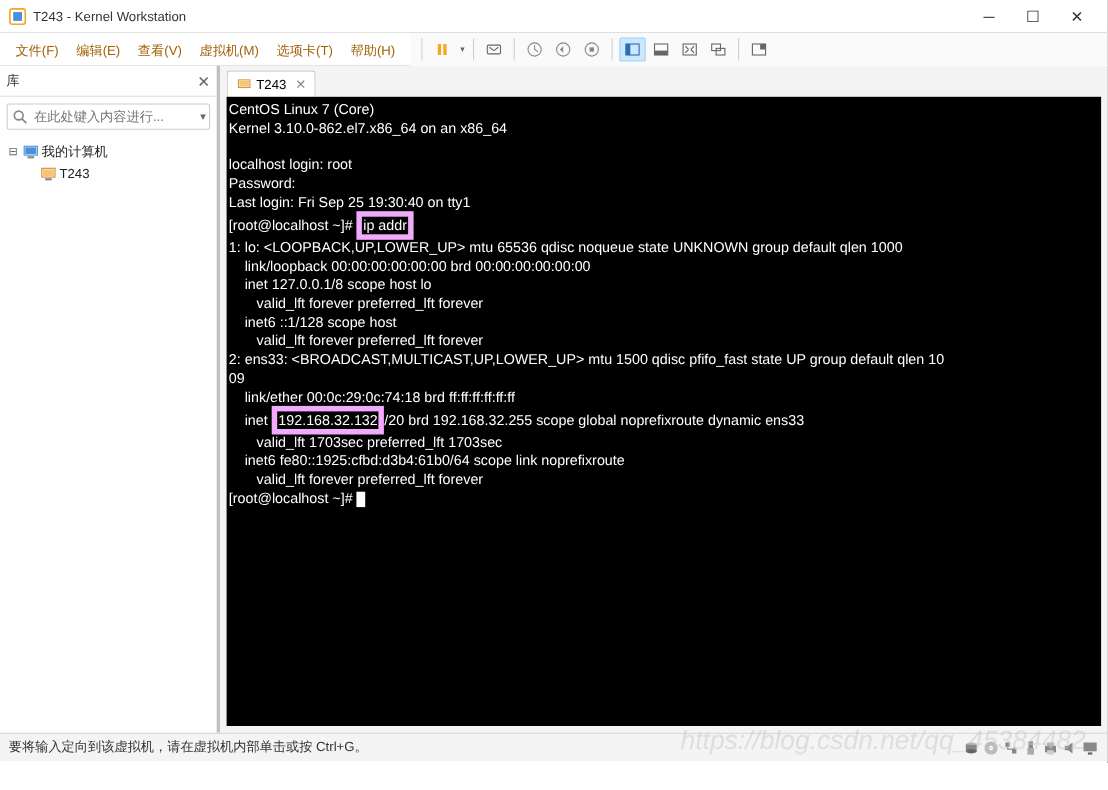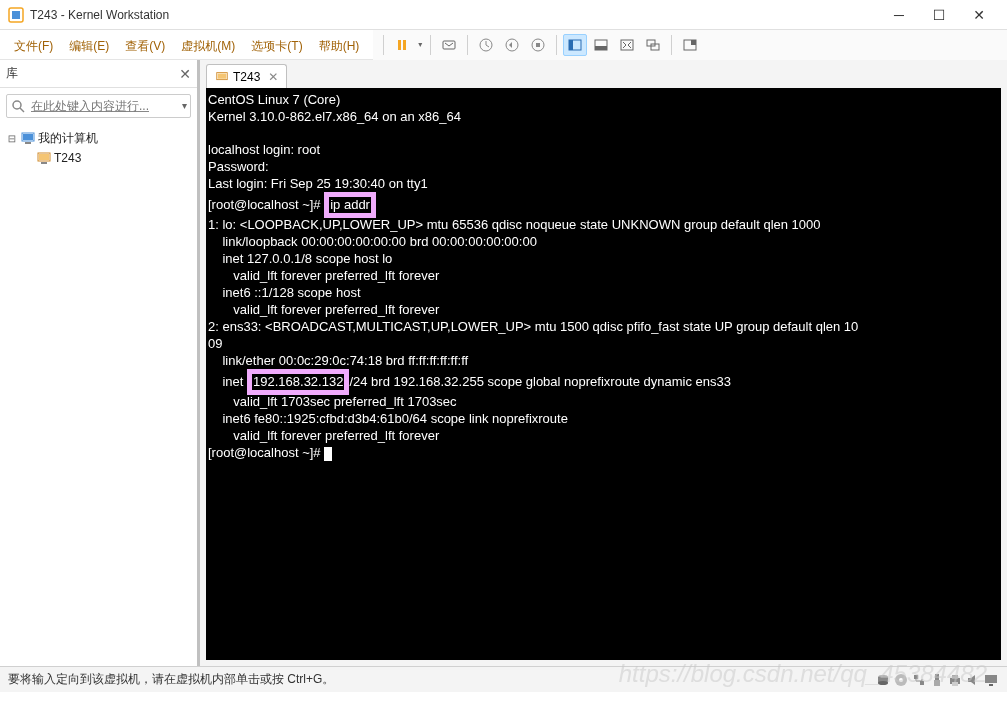--- a/index.html
+++ b/index.html
@@ -19,21 +19,21 @@
 .toolbar .tbtn { width: 24px; height: 22px; display: flex; align-items: center; justify-content: center; cursor: pointer; border: 1px solid transparent; border-radius: 2px; }
 .toolbar .tbtn.active { background: #cce8ff; border-color: #99d1ff; }
 .toolbar .tbtn svg { width: 16px; height: 16px; }
 .toolbar .drop { width: 8px; display:flex; align-items:center; justify-content:center; color:#666; font-size:8px; }
 
 .main { display: flex; height: 606px; }
 .sidebar { width: 200px; border-right: 3px solid #c0c0c0; display: flex; flex-direction: column; background: #fff; }
 .sidebar .hdr { height: 28px; display: flex; align-items: center; justify-content: space-between; padding: 0 6px; font-size: 12px; color: #333; border-bottom: 1px solid #e0e0e0; }
 .sidebar .hdr .close-x { cursor: pointer; font-size: 14px; color: #666; }
 .sidebar .search { margin: 6px; position: relative; }
-.sidebar .search input { width: 100%; height: 24px; padding: 2px 20px 2px 24px; font-size: 12px; border: 1px solid #ccc; border-radius: 2px; color: #888; text-decoration: underline; }
+.sidebar .search input { width: 100%; height: 24px; padding: 2px 20px 2px 24px; font-size: 12px; border: 1px solid #ccc; border-radius: 2px; color: #888; }
 .sidebar .search .mag { position: absolute; left: 4px; top: 4px; width: 16px; height: 16px; }
 .sidebar .search .dd { position: absolute; right: 4px; top: 6px; font-size: 10px; color: #666; }
 .sidebar .tree { flex: 1; padding: 4px 2px; font-size: 12px; color: #222; overflow: auto; }
 .tree-row { display: flex; align-items: center; height: 20px; padding-left: 4px; cursor: pointer; white-space: nowrap; }
 .tree-row .twisty { width: 12px; text-align: center; font-size: 10px; color: #666; }
 .tree-row .ticon { width: 16px; height: 16px; margin: 0 2px; display:flex; align-items:center; justify-content:center; }
 .tree-row.indent1 { padding-left: 20px; }
 
 .content { flex: 1; display: flex; flex-direction: column; background: #f4f4f4; }
 .tabs { height: 28px; display: flex; align-items: flex-end; padding: 4px 6px 0 6px; gap: 2px; }
@@ -207,21 +207,21 @@
 <span>[root@localhost ~]# </span><span class="hl">ip addr</span>
 <span>1: lo: &lt;LOOPBACK,UP,LOWER_UP&gt; mtu 65536 qdisc noqueue state UNKNOWN group default qlen 1000</span>
 <span>    link/loopback 00:00:00:00:00:00 brd 00:00:00:00:00:00</span>
 <span>    inet 127.0.0.1/8 scope host lo</span>
 <span>       valid_lft forever preferred_lft forever</span>
 <span>    inet6 ::1/128 scope host</span>
 <span>       valid_lft forever preferred_lft forever</span>
 <span>2: ens33: &lt;BROADCAST,MULTICAST,UP,LOWER_UP&gt; mtu 1500 qdisc pfifo_fast state UP group default qlen 10</span>
 <span>09</span>
 <span>    link/ether 00:0c:29:0c:74:18 brd ff:ff:ff:ff:ff:ff</span>
-<span>    inet </span><span class="hl">192.168.32.132</span><span>/24 brd 192.168.32.255 scope global noprefixroute dynamic ens33</span>
+<span>    inet </span><span class="hl">192.168.32.132</span><span>/20 brd 192.168.32.255 scope global noprefixroute dynamic ens33</span>
 <span>       valid_lft 1703sec preferred_lft 1703sec</span>
 <span>    inet6 fe80::1925:cfbd:d3b4:61b0/64 scope link noprefixroute</span>
 <span>       valid_lft forever preferred_lft forever</span>
 <span>[root@localhost ~]# </span><span class="cursor"></span></div>
   </div>
 </div>
 
 <div class="watermark">https://blog.csdn.net/qq_45384482</div>
 
 <div class="statusbar">

